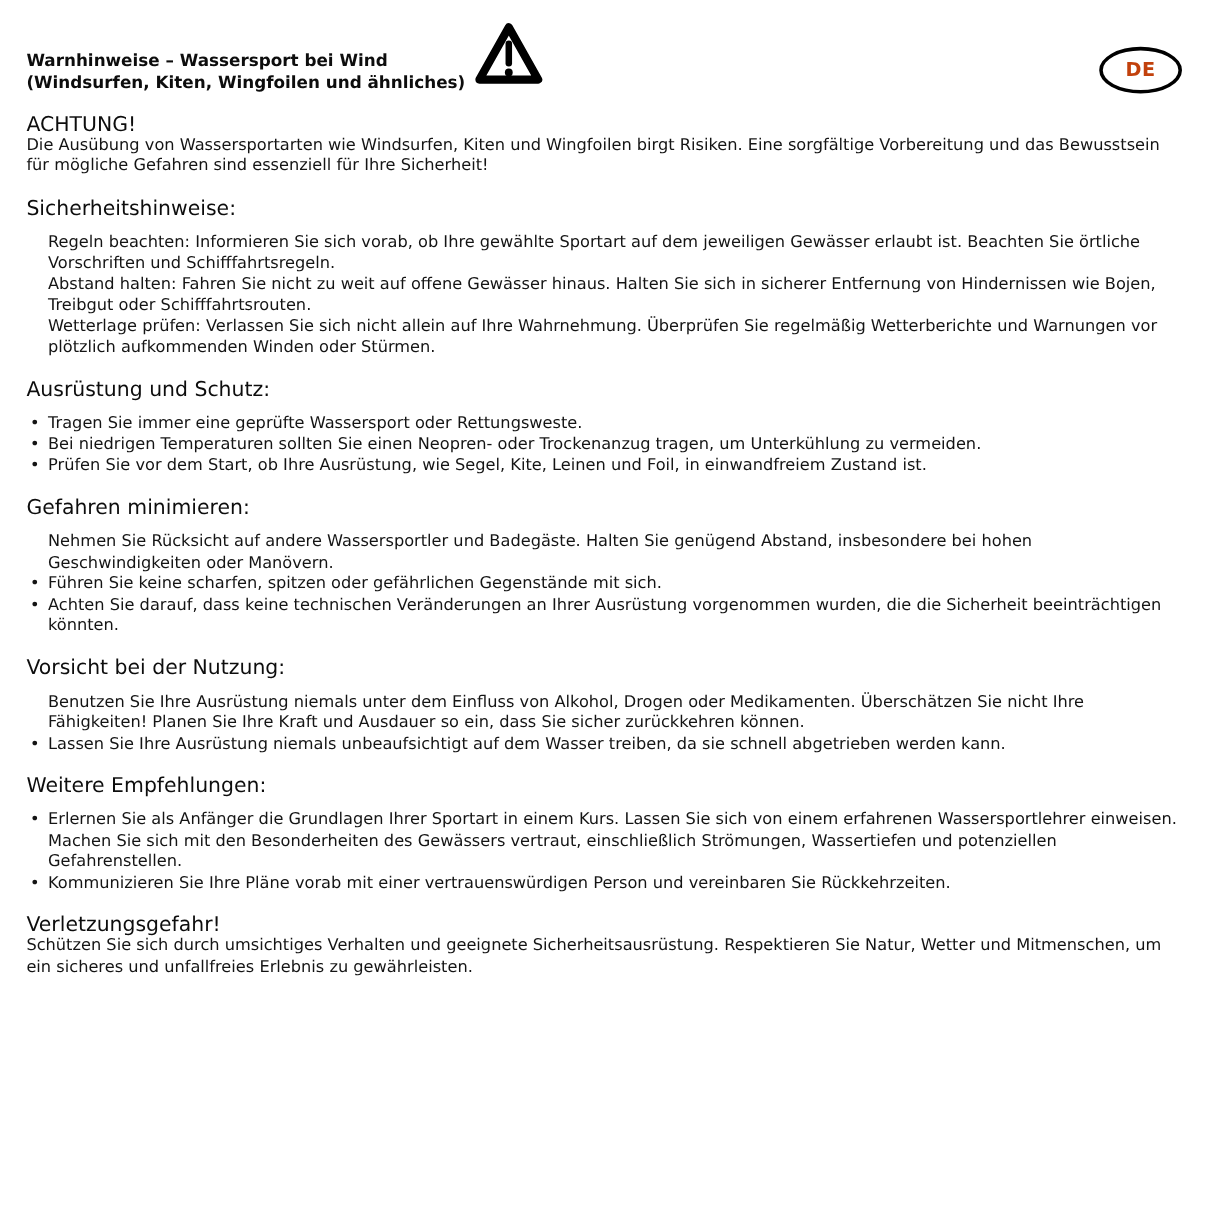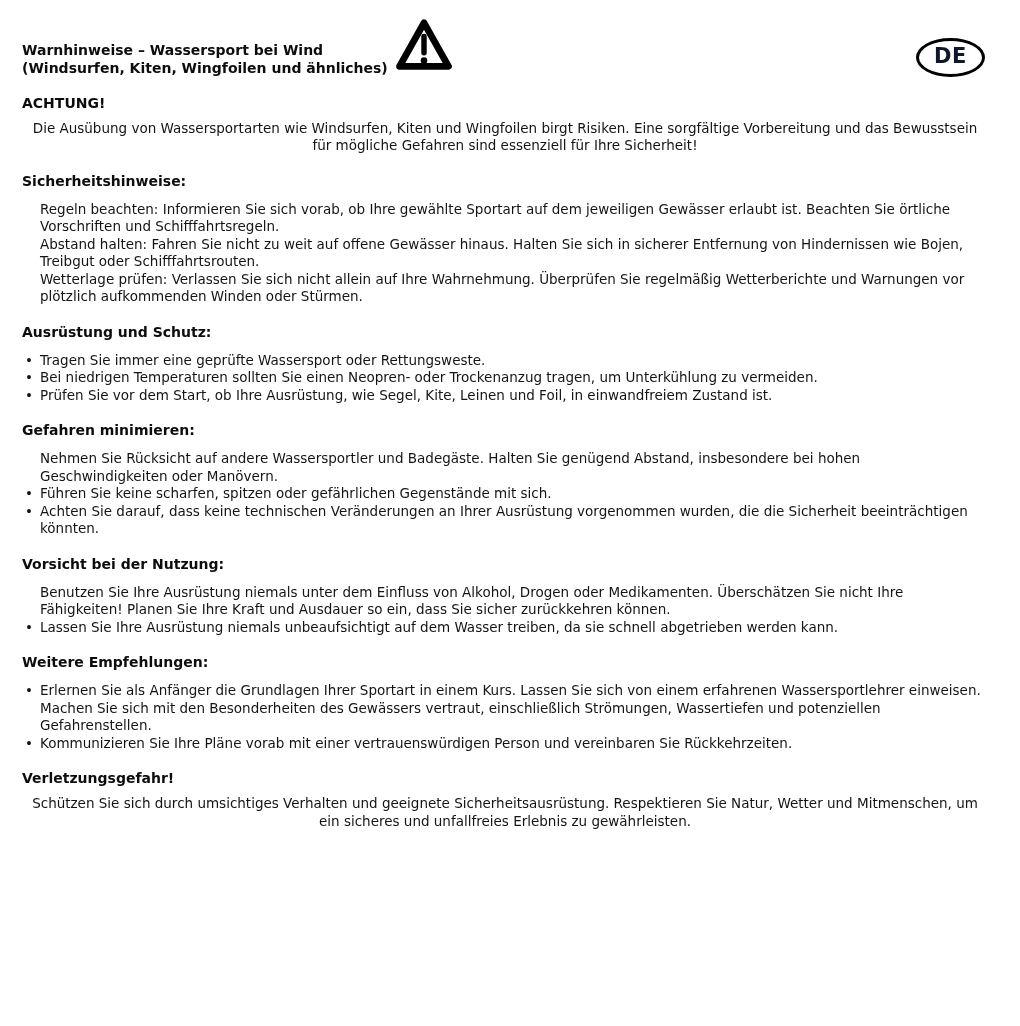--- a/index.html
+++ b/index.html
@@ -18,28 +18,28 @@
   .doc-header { display: flex; align-items: flex-end; margin-bottom: 7px; }
   .title-block { margin-top: 16px; }
   .doc-title { font-size: 14px; line-height: 18px; font-weight: bold; margin: 0; color: #0d0d0d; }
   .warn-icon-wrap { margin-left: 7px; margin-top: 2px; flex: 0 0 auto; }
   .country-badge {
     margin-left: auto; margin-top: 10px; margin-right: 3px;
     width: 63px; height: 33px;
     border: 3.5px solid #000;
     border-radius: 50%;
     display: flex; align-items: center; justify-content: center;
-    font-weight: bold; font-size: 21px; letter-spacing: 0.5px; color: #0f172a;
+    font-weight: bold; font-size: 16px; letter-spacing: 0.5px; color: #c2410c;
     flex: 0 0 auto;
   }
 
   
   .doc-section { margin-top: 17px; }
-  .section-heading { font-size: 14px; line-height: 18px; font-weight: bold; margin: 0; color: #0d0d0d; }
-  .para { margin: 8px; text-align: center; }
+  .section-heading { font-size: 17px; line-height: 18px; font-weight: normal; margin: 0; color: #0d0d0d; }
+  .para { margin: 0; }
   .list { margin-top: 11px; }
   .list-item { position: relative; padding-left: 18px; }
   .list-item.bulleted::before {
     content: "\2022";
     position: absolute; left: 3px; top: 0;
   }
 </style>
 </head>
 <body>
 

